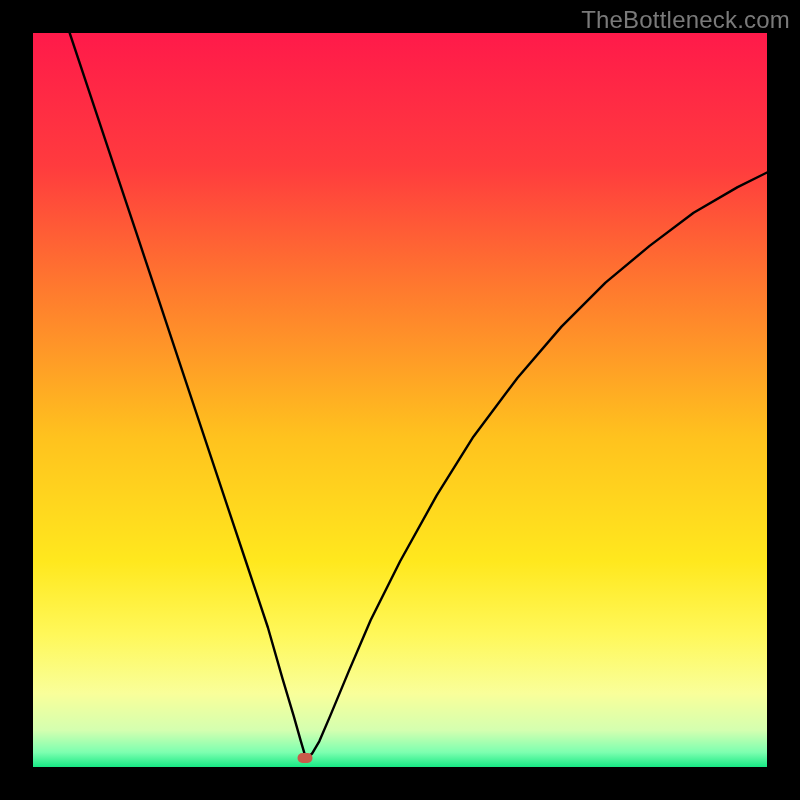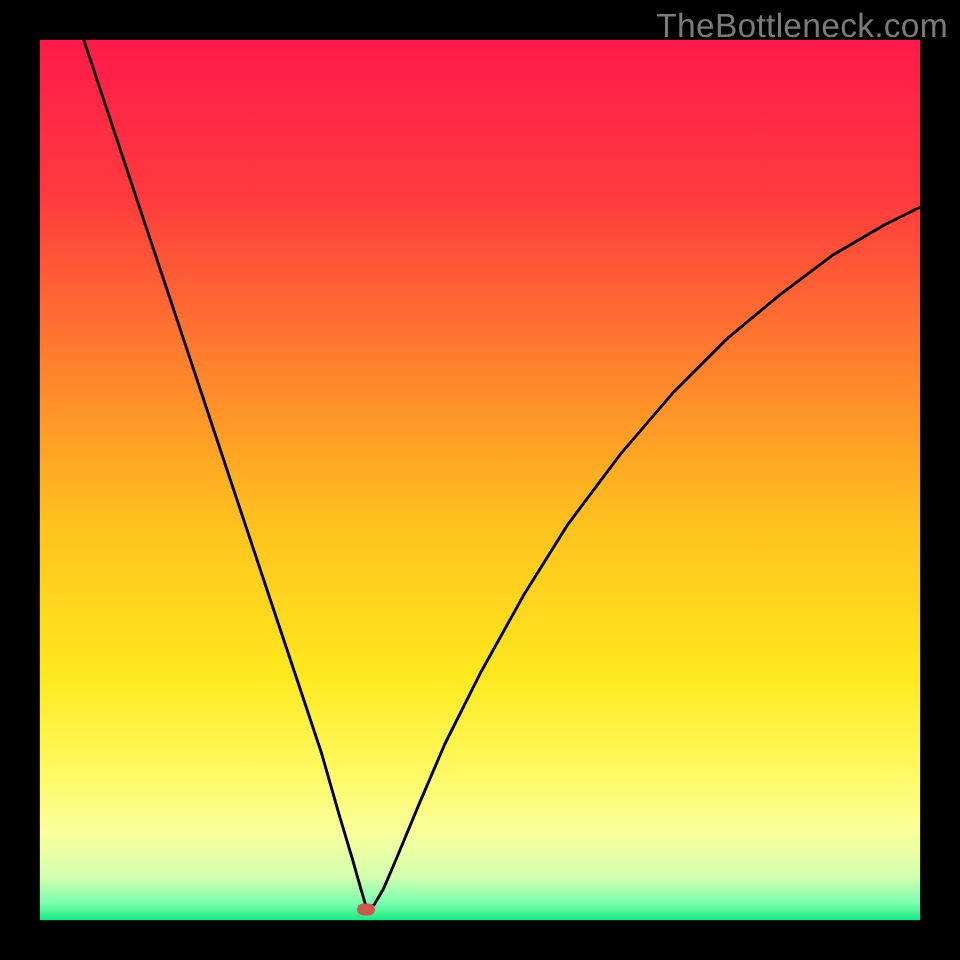--- a/index.html
+++ b/index.html
@@ -44,21 +44,21 @@
     position: absolute;
     width: 15px;
     height: 10px;
     border-radius: 5px;
     transform: translate(-50%, -50%);
   }
   .watermark {
     position: absolute;
     top: 6px;
     right: 10px;
-    font-size: 28px;
+    font-size: 24px;
     color: #7a7a7a;
     font-weight: 500;
     letter-spacing: 0.2px;
   }
 </style>
 </head>
 <body>
 
 <div class="frame">
   <div class="watermark">TheBottleneck.com</div>

